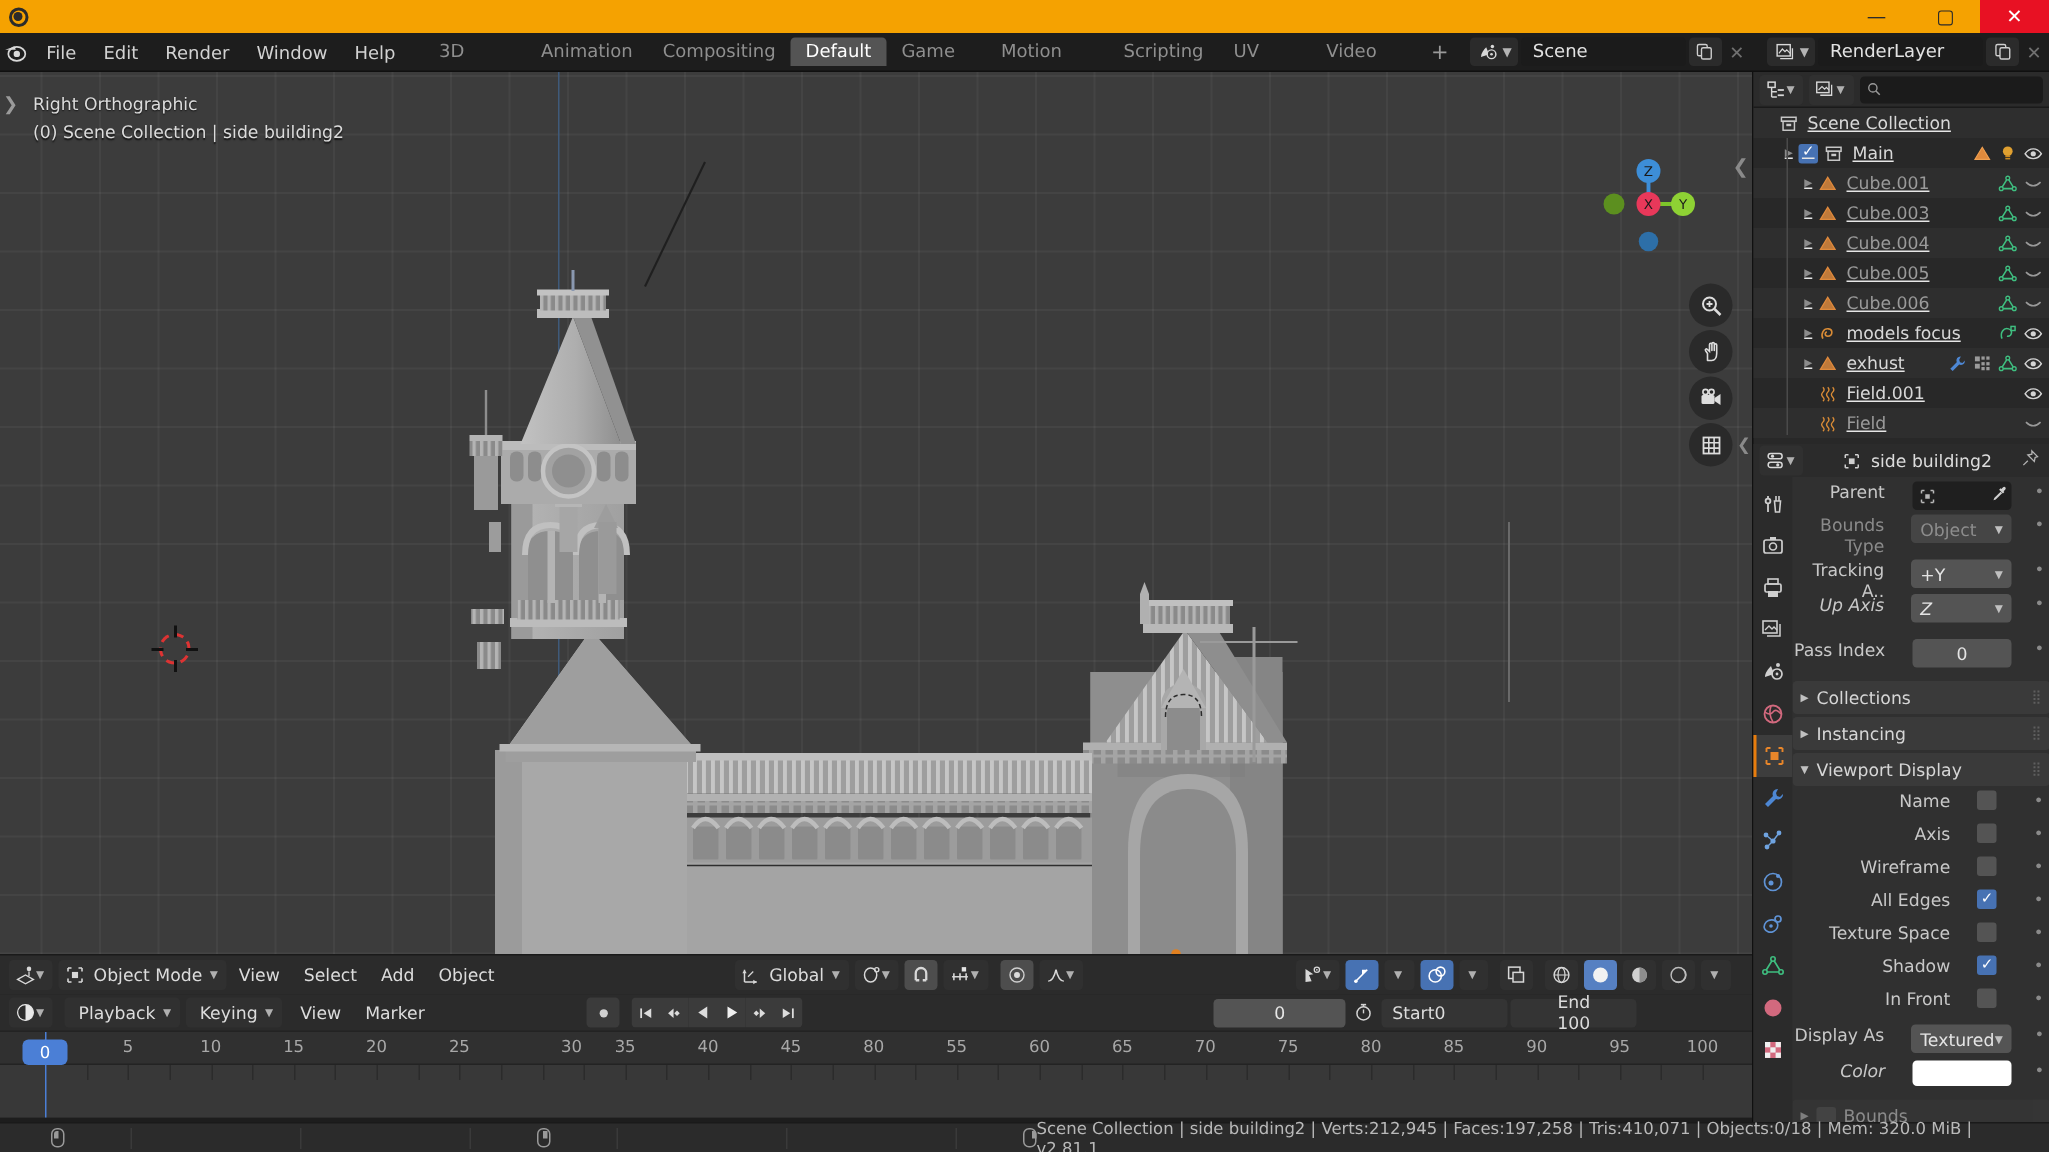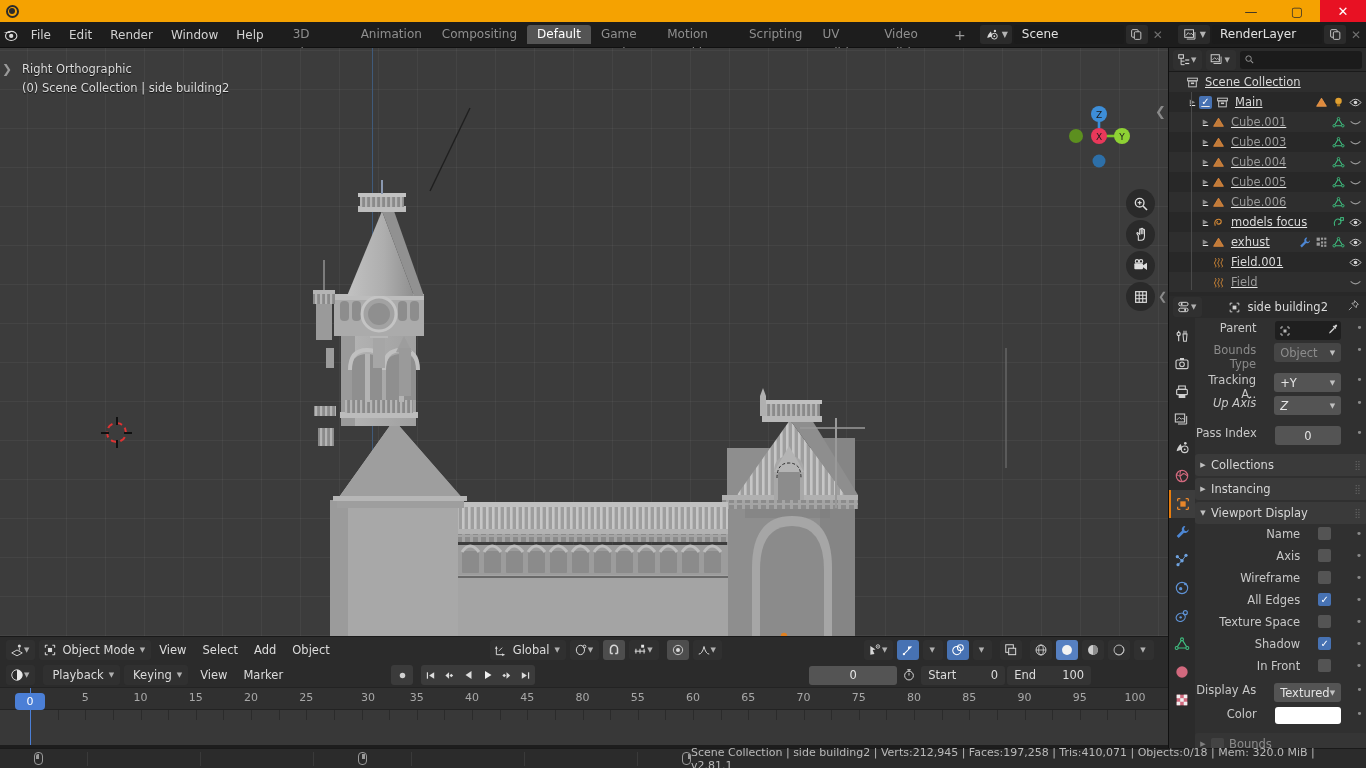--- a/index.html
+++ b/index.html
@@ -697,38 +697,38 @@
 
     <div class="numfield" style="width:88px;margin-left:274px;">0</div>
     <div style="width:24px;display:flex;align-items:center;justify-content:center;">
       <svg viewBox="0 0 24 24" width="14" height="14">
           <circle cx="12" cy="13" r="7.5" fill="none" stroke="#d4d4d4" stroke-width="1.7"></circle>
           <line x1="12" y1="13" x2="12" y2="8.5" stroke="#d4d4d4" stroke-width="1.6"></line>
           <line x1="9" y1="3" x2="15" y2="3" stroke="#d4d4d4" stroke-width="1.8"></line>
           <line x1="12" y1="3" x2="12" y2="5.5" stroke="#d4d4d4" stroke-width="1.8"></line>
         </svg>
     </div>
-    <div class="flatfield" style="width:84px;justify-content:space-between;">
+    <div class="flatfield" style="width:84px;">
       <span>Start</span>
       <span>0</span>
     </div>
-    <div class="flatfield" style="width:84px;justify-content:space-between;margin-left:2px;">
+    <div class="flatfield" style="width:84px;justify-content:center;margin-left:2px;flex-direction:column;">
       <span>End</span>
       <span>100</span>
     </div>
   </div>
 
   <div id="tlScale">
       <div class="tick" style="left: 30px;">0</div>
       <div class="tick" style="left: 85.25px;">5</div>
       <div class="tick" style="left: 140.5px;">10</div>
       <div class="tick" style="left: 195.75px;">15</div>
       <div class="tick" style="left: 251px;">20</div>
       <div class="tick" style="left: 306.25px;">25</div>
-      <div class="tick" style="left: 368px;">30</div>
+      <div class="tick" style="left: 381px;">30</div>
       <div class="tick" style="left: 416.75px;">35</div>
       <div class="tick" style="left: 472px;">40</div>
       <div class="tick" style="left: 527.25px;">45</div>
       <div class="tick" style="left: 582.5px;">80</div>
       <div class="tick" style="left: 637.75px;">55</div>
       <div class="tick" style="left: 693px;">60</div>
       <div class="tick" style="left: 748.25px;">65</div>
       <div class="tick" style="left: 803.5px;">70</div>
       <div class="tick" style="left: 858.75px;">75</div>
       <div class="tick" style="left: 914px;">80</div>
@@ -1338,21 +1338,21 @@
       </div>
 
     <div class="prrow" style="margin-top:3px;">
       <div class="prlbl" style="width:76px;">Display As</div>
       <div class="prdrop" style="width:74px;">
         <span>Textured</span>
         <span class="cv">▼</span>
       </div>
       <div class="anim-dot">•</div>
     </div>
-    <div class="prrow" style="margin-top:3px;">
+    <div class="prrow" style="margin-top:3px;font-style:italic;">
       <div class="prlbl" style="width:76px;">Color</div>
       <div class="swatch" style="width:74px;"></div>
       <div class="anim-dot">•</div>
     </div>
     <div class="panelhdr" style="margin-top:5px;opacity:.55;">
       <span class="ptri">▶</span>
       <span class="cbox" style="margin-right:5px;"></span>
       <span>Bounds</span>
     </div>
   </div>

